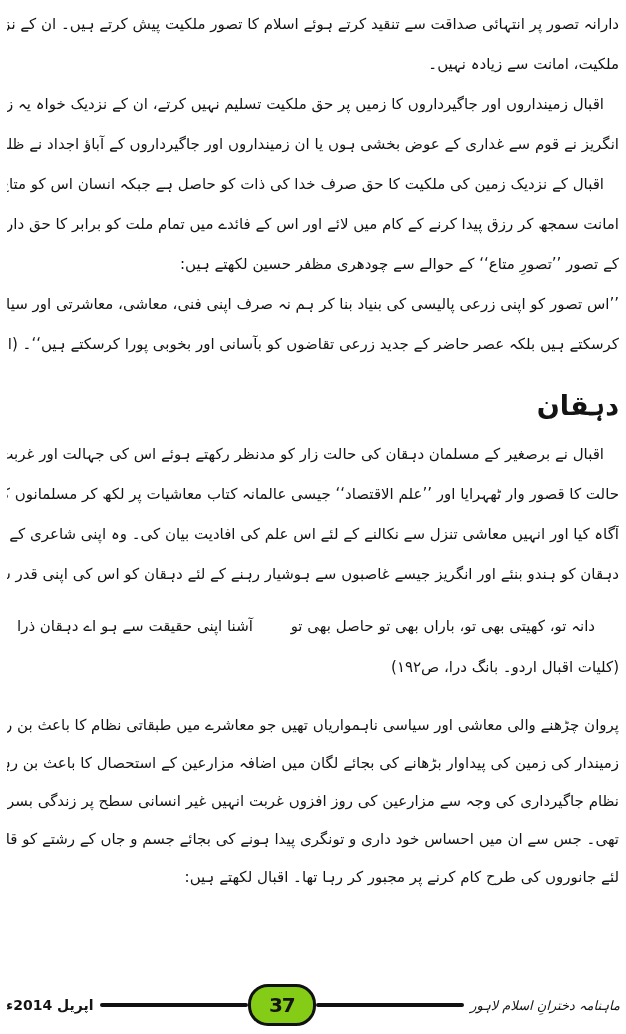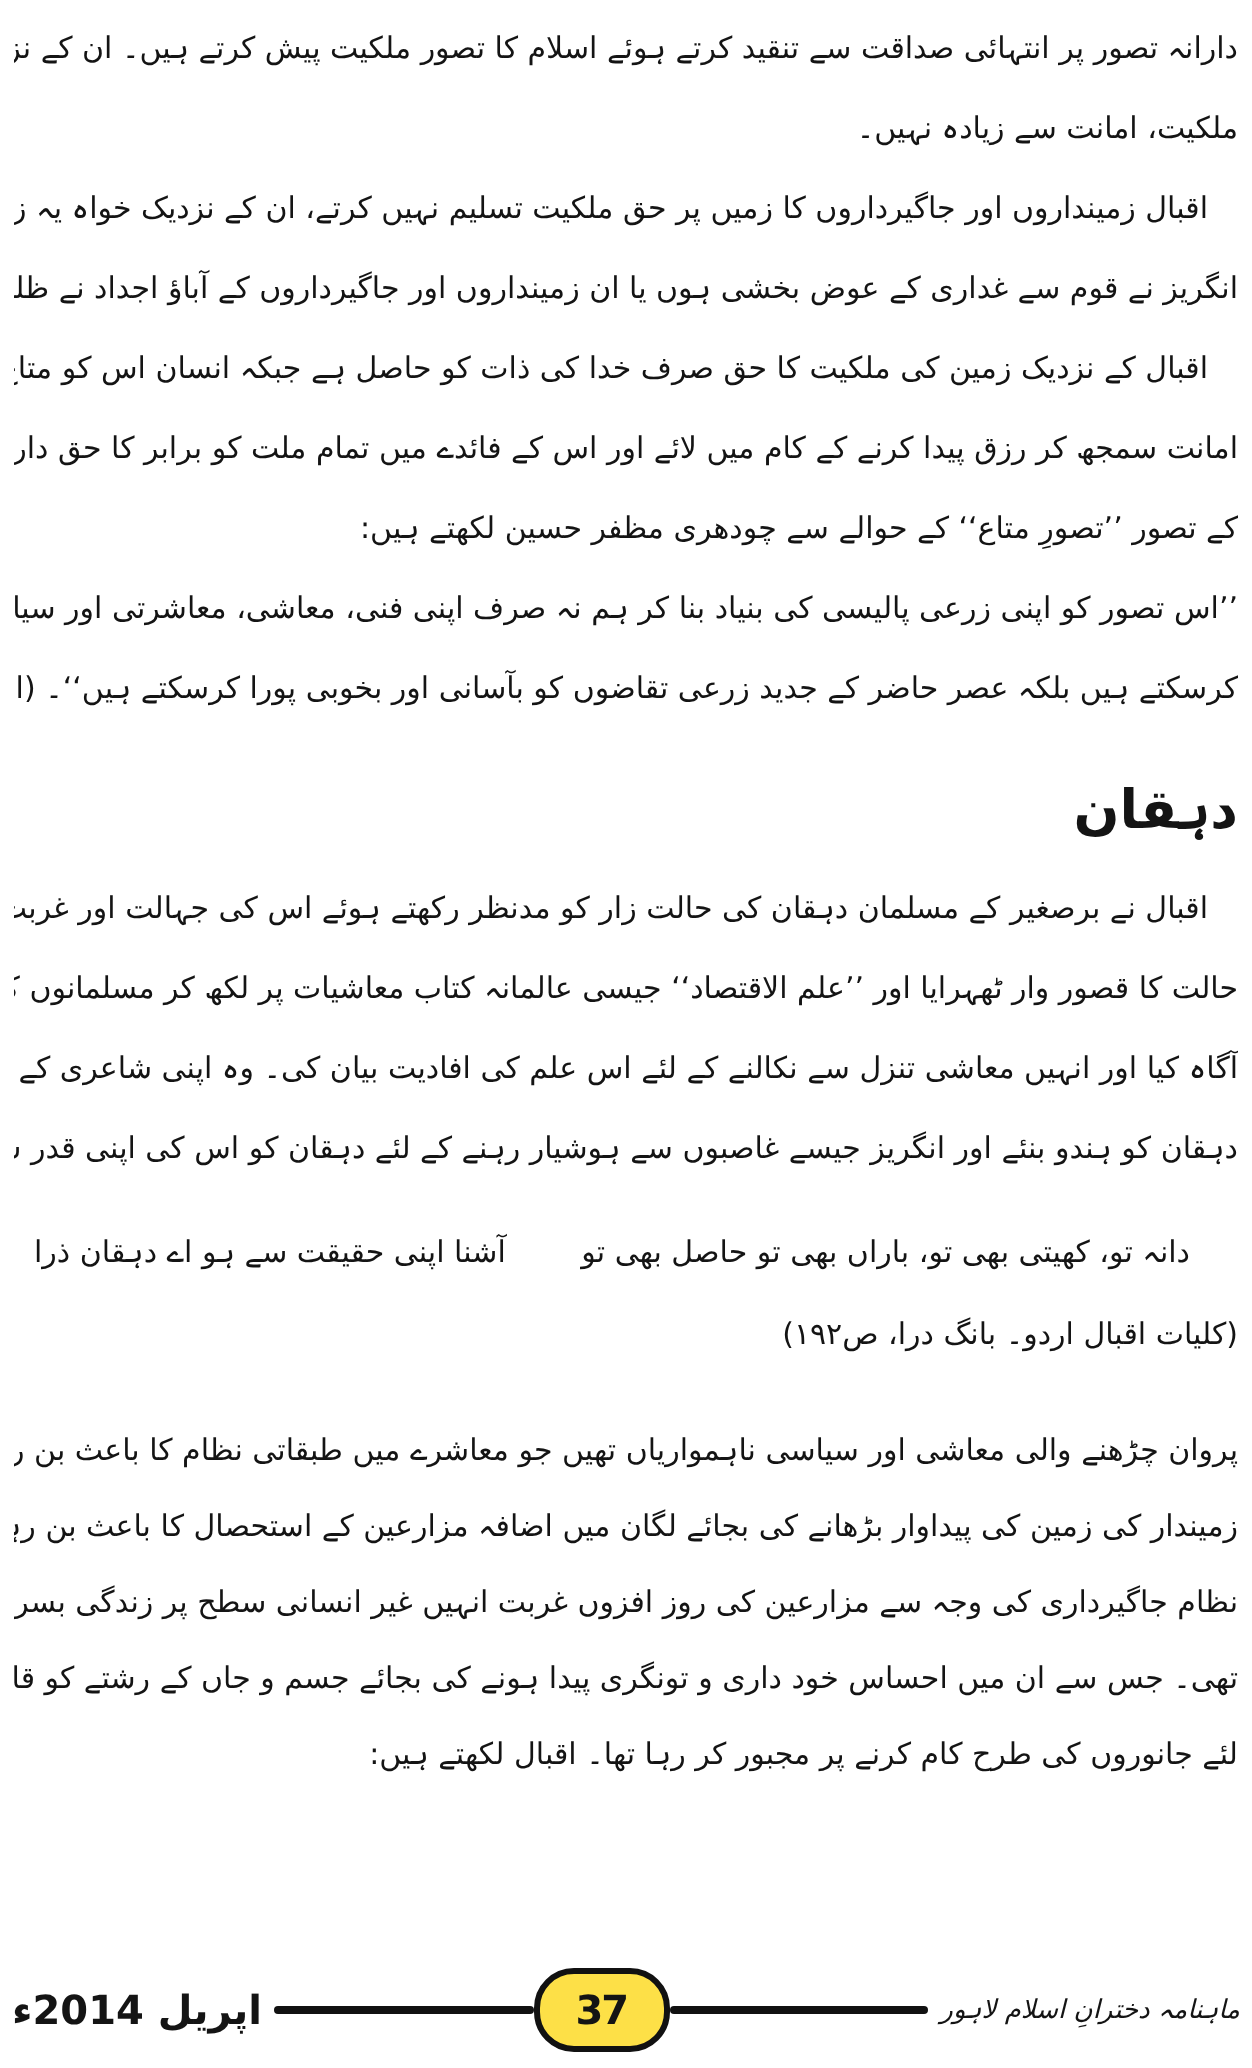--- a/index.html
+++ b/index.html
@@ -84,33 +84,33 @@
     flex: 1 1 auto;
     height: 4px;
     background: #111111;
     border-radius: 2px;
   }
   .page-capsule {
     width: 62px;
     height: 36px;
     border: 3px solid #111111;
     border-radius: 20px;
-    background: #fde047;
+    background: #84cc16;
     display: flex;
     align-items: center;
     justify-content: center;
     flex: 0 0 auto;
   }
   .page-capsule .num {
     font-size: 20px;
     font-weight: bold;
     letter-spacing: -1px;
   }
   .footer-date {
-    font-size: 20px;
+    font-size: 14px;
     font-weight: bold;
     white-space: nowrap;
     padding: 0 6px 0 2px;
   }
 </style>
 </head>
 <body>
 
 <div class="page">
   <div class="content">

